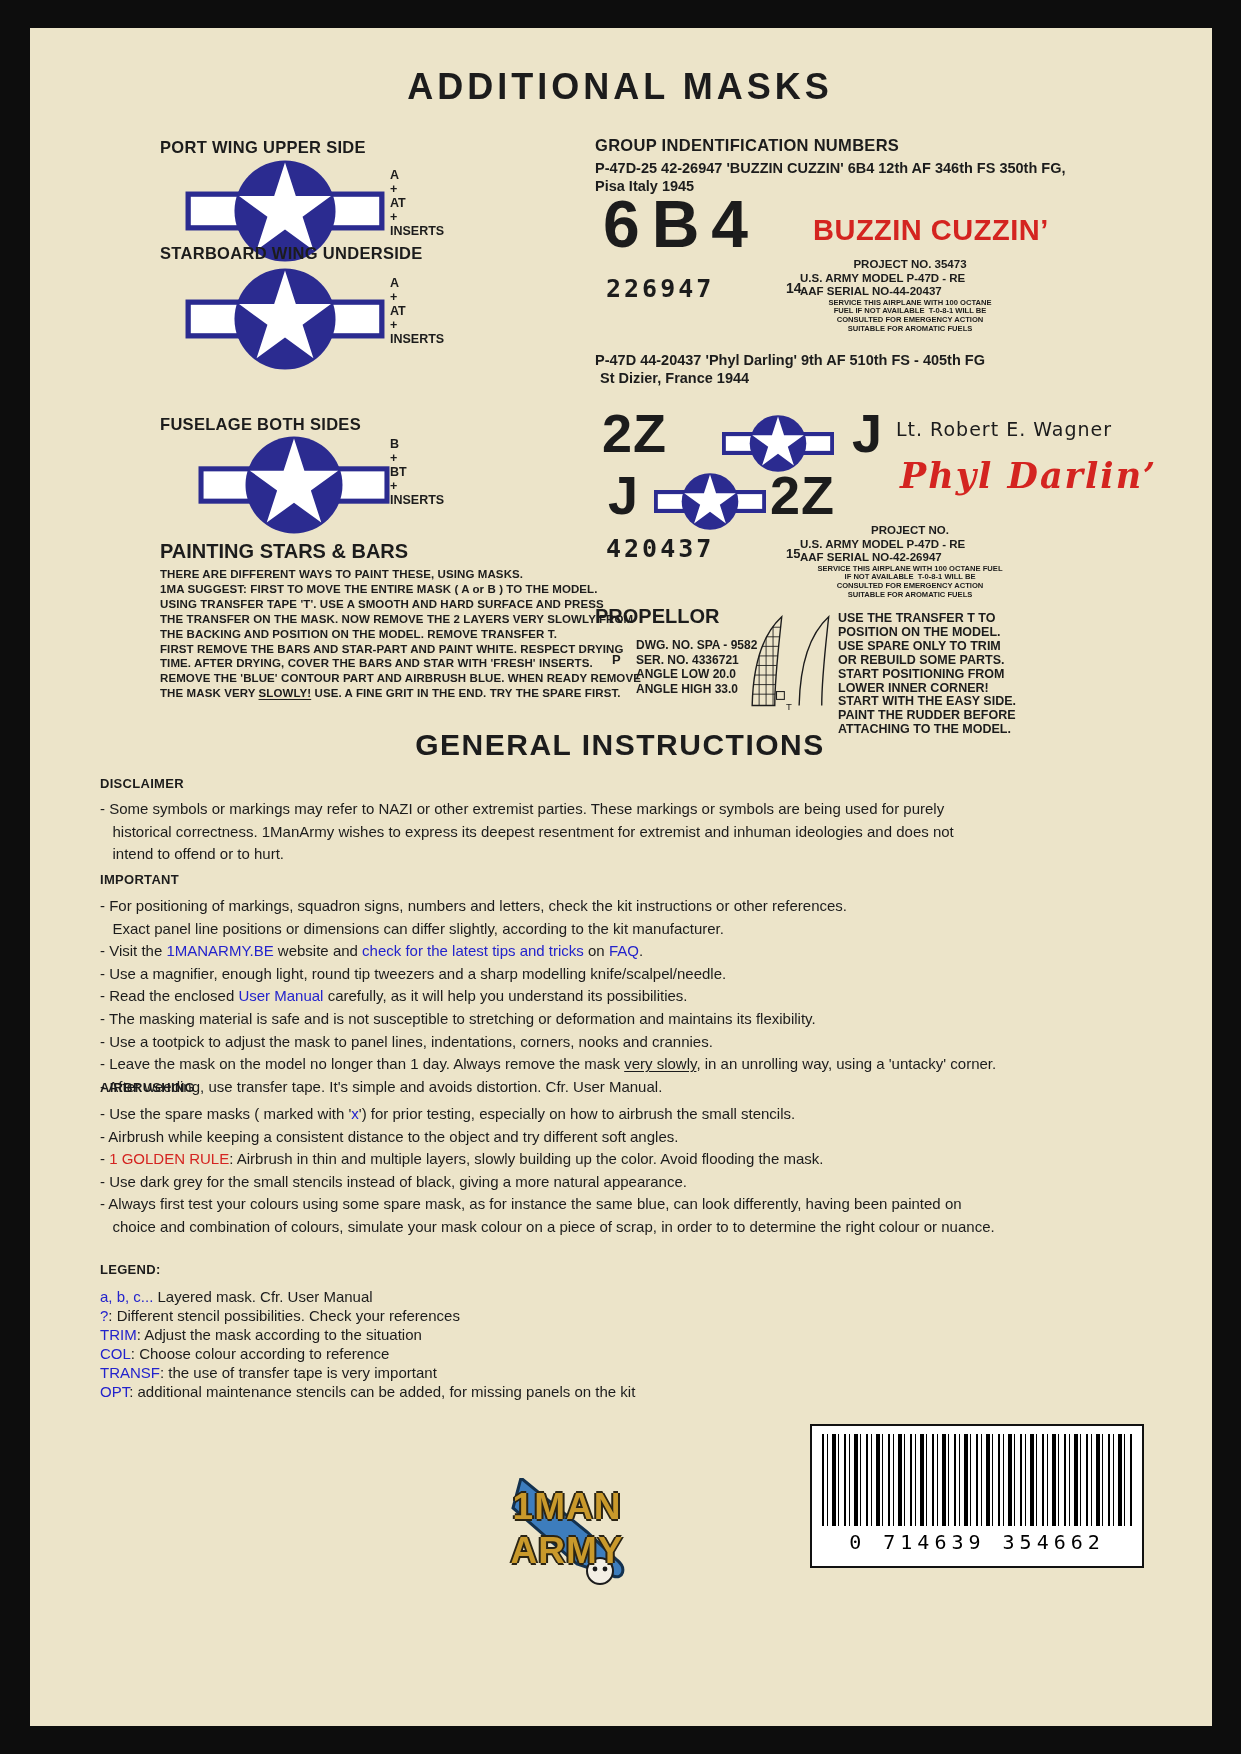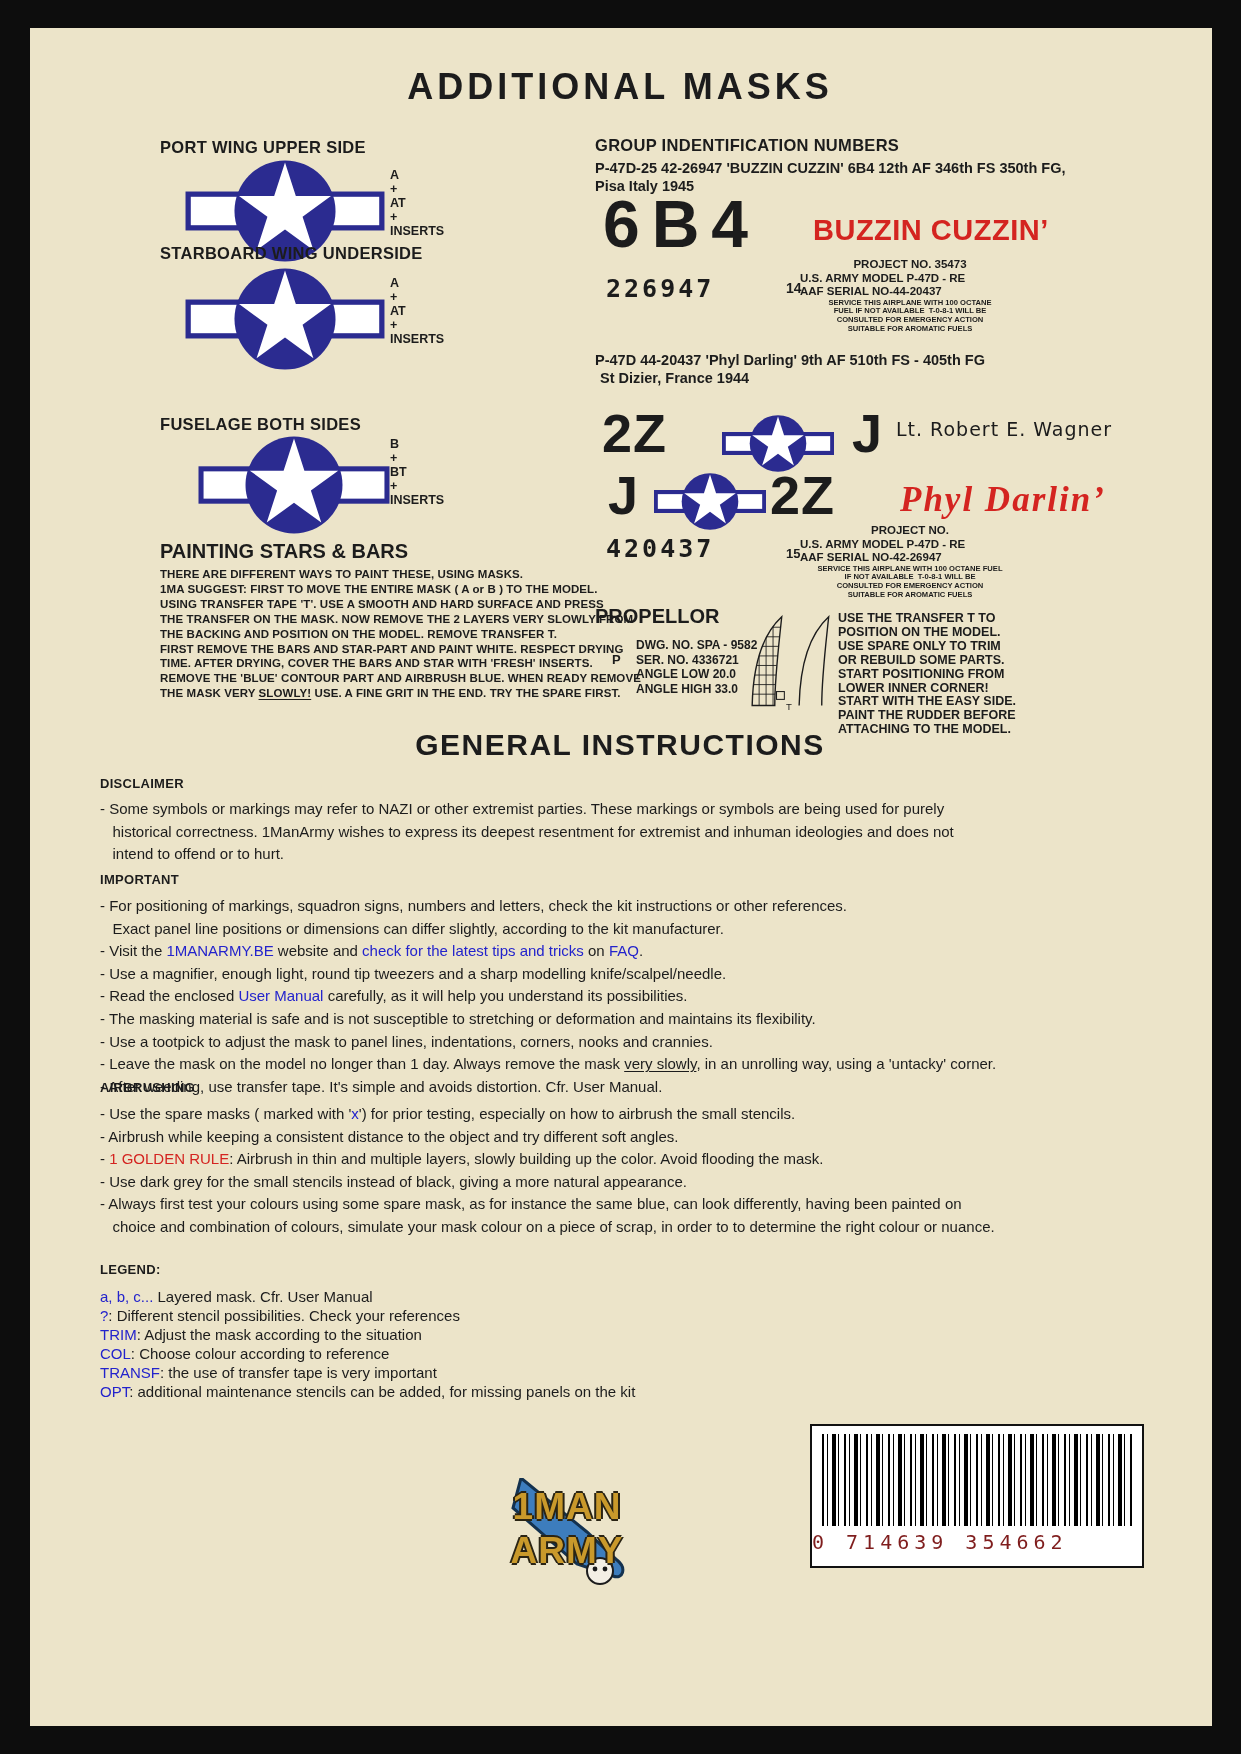--- a/index.html
+++ b/index.html
@@ -44,22 +44,22 @@
   }
   .logo-1man{top:8px;}
   .logo-army{top:52px;}
   .barcode-box{background:#ffffff;border:2px solid #111;}
   .bars{
     position:absolute;left:10px;top:8px;right:10px;height:92px;
     background:repeating-linear-gradient(90deg,
       #000 0 2px,#fff 2px 5px,#000 5px 6px,#fff 6px 10px,
       #000 10px 14px,#fff 14px 16px,#000 16px 17px,#fff 17px 22px);
   }
-  .bdigits{position:absolute;left:0;right:0;top:104px;
-    font-family:"DejaVu Sans Mono",monospace;font-size:20px;letter-spacing:5px;color:#7f1d1d;}
+  .bdigits{position:absolute;left:0;right:0;top:104px;text-align:center;
+    font-family:"DejaVu Sans Mono",monospace;font-size:20px;letter-spacing:5px;color:#000000;}
 </style>
 </head>
 <body>
 
 <div class="page"></div>
 
 <div class="abs title" style="left:340px;top:66px;width:560px;">ADDITIONAL MASKS</div>
 
 <div class="abs h-left" style="left:160px;top:138px;">PORT WING UPPER SIDE</div>
 <svg class="abs" style="left:185px;top:158px;" width="200" height="106" viewBox="0 0 190 100">
@@ -139,21 +139,21 @@
 <div class="abs rowletter" style="left:852px;top:404px;">J</div>
 <div class="abs pilot" style="left:896px;top:418px;">Lt. Robert E. Wagner</div>
 
 <div class="abs rowletter" style="left:608px;top:466px;">J</div>
 <svg class="abs" style="left:654px;top:472px;" width="112" height="59" viewBox="0 0 190 100">
   <rect x="3" y="34" width="184" height="32" fill="#ffffff" stroke="#2b2b90" stroke-width="7"></rect>
   <circle cx="95" cy="50" r="48" fill="#2b2b90"></circle>
   <polygon fill="#ffffff" points="95,4 105.3,35.8 138.7,35.8 111.7,55.4 122,87.2 95,67.6 68,87.2 78.3,55.4 51.3,35.8 84.7,35.8"></polygon>
 </svg>
 <div class="abs rowletter" style="left:770px;top:466px;">2Z</div>
-<div class="abs script" style="left:900px;top:480px;font-family:Liberation Serif, serif;">Phyl  Darlin’</div>
+<div class="abs script" style="left:900px;top:455px;">Phyl  Darlin’</div>
 
 <div class="abs stencil" style="left:606px;top:534px;">420437</div>
 <div class="abs b" style="left:786px;top:546px;font-size:13px;">15</div>
 
 <div class="abs plate" style="left:800px;top:524px;">
   <div class="pl1">PROJECT NO.</div>
   <div class="pl2">U.S. ARMY MODEL P-47D - RE</div>
   <div class="pl2">AAF SERIAL NO-42-26947</div>
   <div class="pls">SERVICE THIS AIRPLANE WITH 100 OCTANE FUEL
 IF NOT AVAILABLE  T-0-8-1 WILL BE

